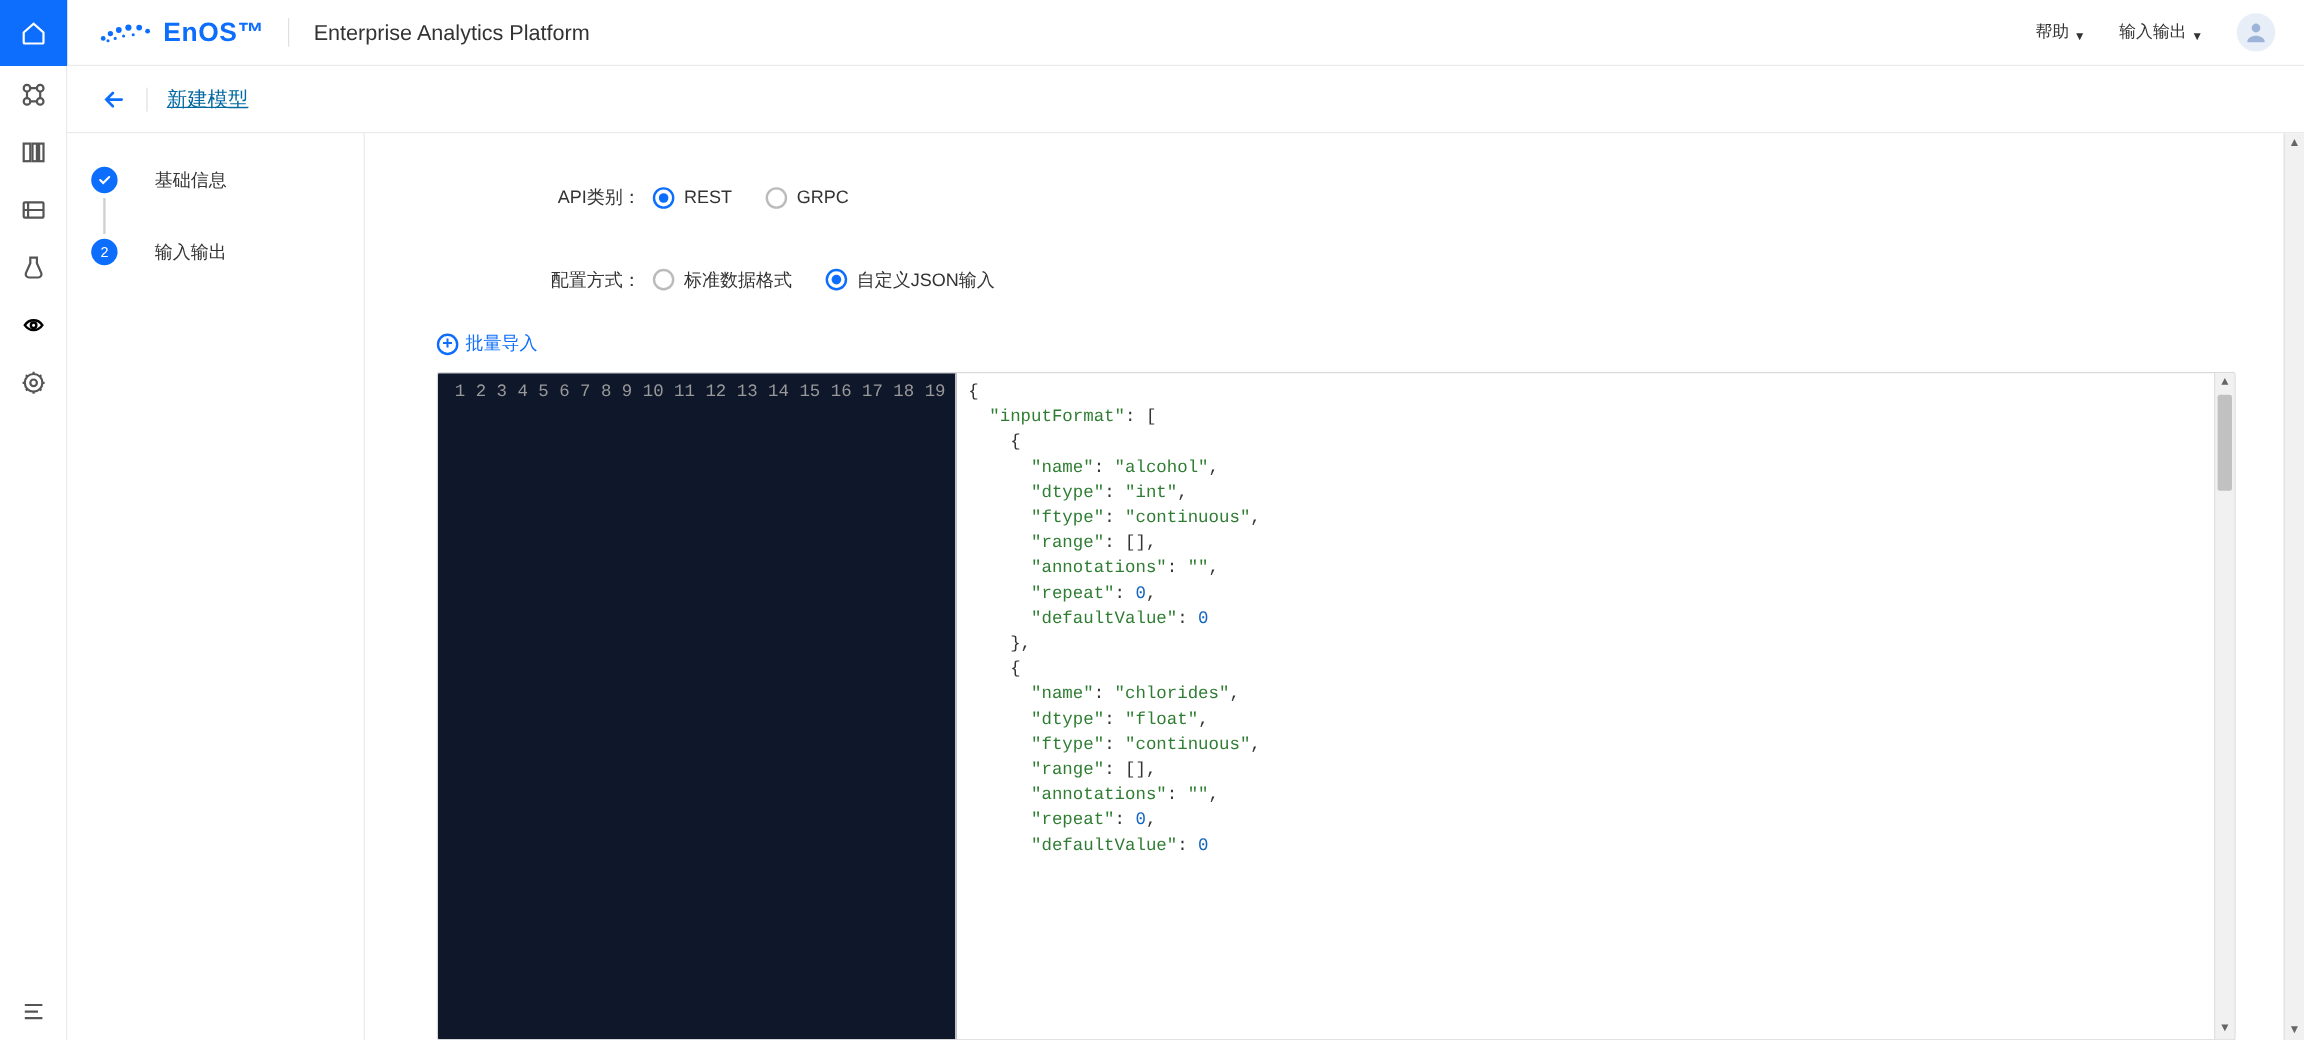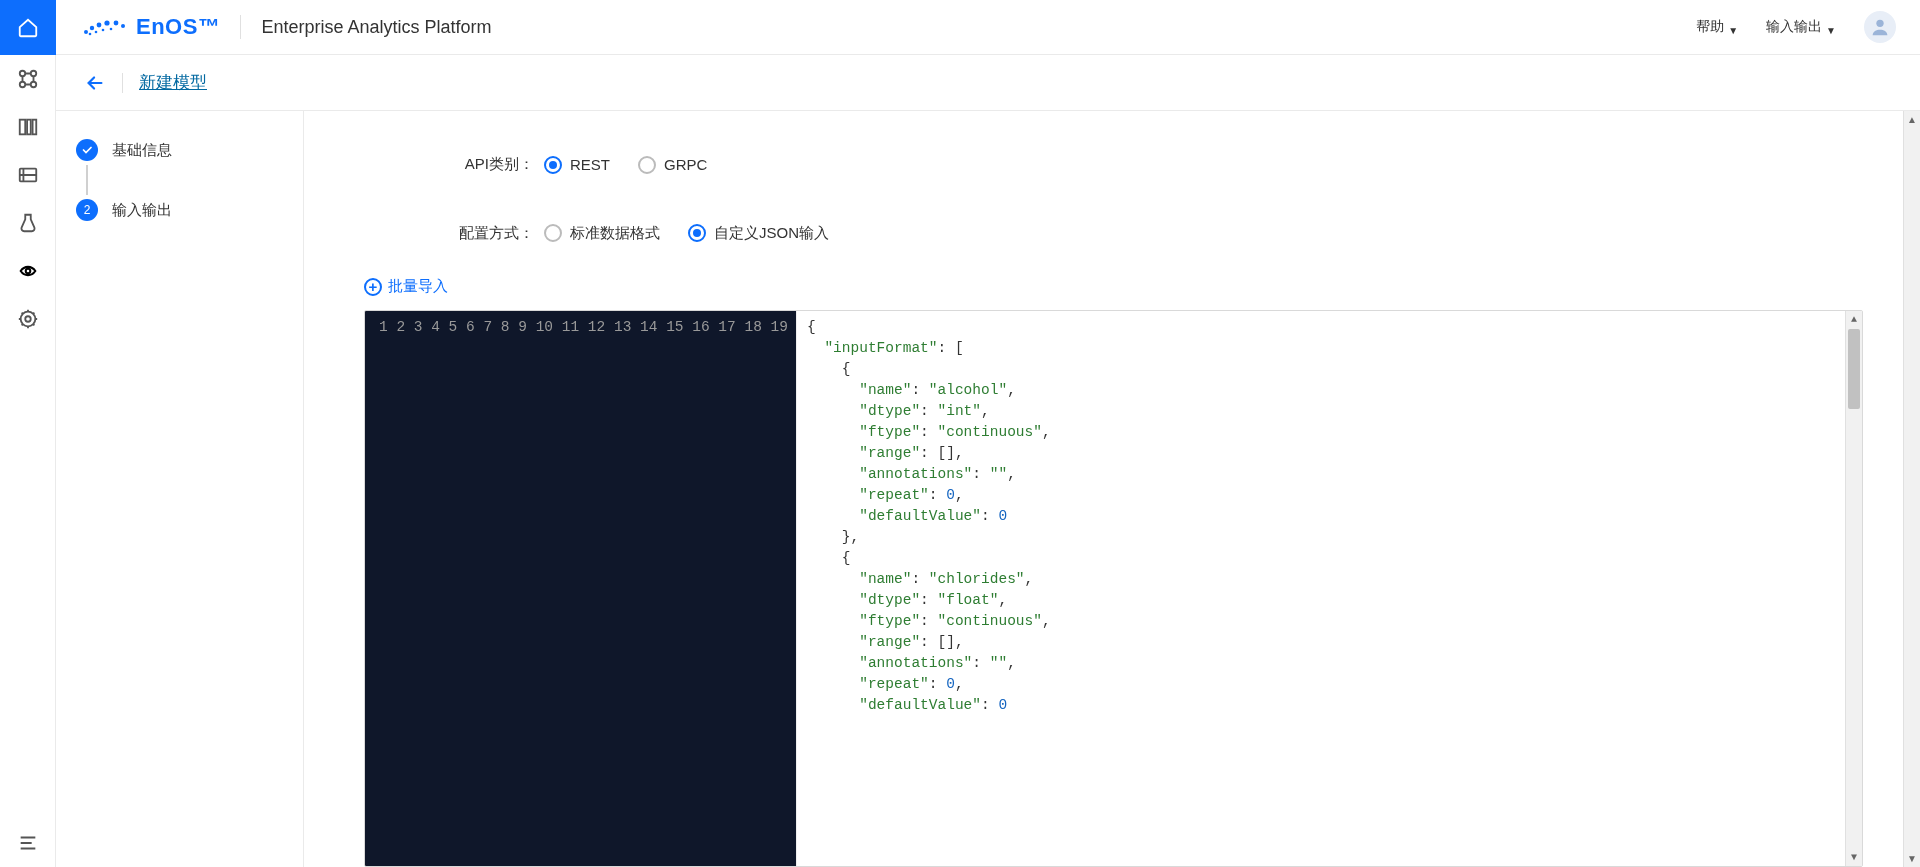--- a/index.html
+++ b/index.html
@@ -23,21 +23,21 @@
 .titlebar { height: 56px; border-bottom: 1px solid #eaeaea; display: flex; align-items: center; padding: 0 28px; gap: 16px; }
 .titlebar .back { color: #0d6efd; cursor: pointer; display: flex; align-items: center; }
 .titlebar .vsep2 { width: 1px; height: 20px; background: #e0e0e0; }
 .titlebar .title { font-size: 17px; color: #0369a1; text-decoration: underline; }
 .content { flex: 1; display: flex; min-height: 0; }
 .steps { width: 248px; border-right: 1px solid #eaeaea; padding: 28px 20px; }
 .step { display: flex; align-items: center; gap: 14px; position: relative; }
 .step + .step { margin-top: 38px; }
 .step .badge { width: 22px; height: 22px; border-radius: 50%; background: #0d6efd; color: #fff; display: flex; align-items: center; justify-content: center; font-size: 12px; }
 .step .connector { position: absolute; left: 10px; top: 26px; width: 2px; height: 30px; background: #d0d0d0; }
-.step .label { font-size: 15px; color: #333; }
+.step .label { font-size: 15px; color: #333; margin-left: 17px; }
 .formarea { flex: 1; padding: 28px 40px 0 40px; overflow: hidden; display: flex; flex-direction: column; }
 .row { display: flex; align-items: center; margin-bottom: 34px; margin-top: 16px; }
 .row .lab { width: 200px; text-align: right; color: #333; font-size: 15px; padding-right: 10px; }
 .row .ctl { display: flex; align-items: center; gap: 28px; }
 .radio { display: flex; align-items: flex-start; gap: 8px; cursor: pointer; font-size: 15px; }
 .radio .dot { width: 18px; height: 18px; border-radius: 50%; border: 2px solid #bbb; position: relative; }
 .radio.checked .dot { border-color: #0d6efd; }
 .radio.checked .dot::after { content: ''; position: absolute; inset: 3px; border-radius: 50%; background: #0d6efd; }
 .linkbtn { color: #0d6efd; display: flex; align-items: center; gap: 6px; cursor: pointer; font-size: 15px; }
 .linkbtn .plus { width: 18px; height: 18px; border: 2px solid #0d6efd; border-radius: 50%; display: flex; align-items: center; justify-content: center; font-weight: bold; line-height: 1; }

